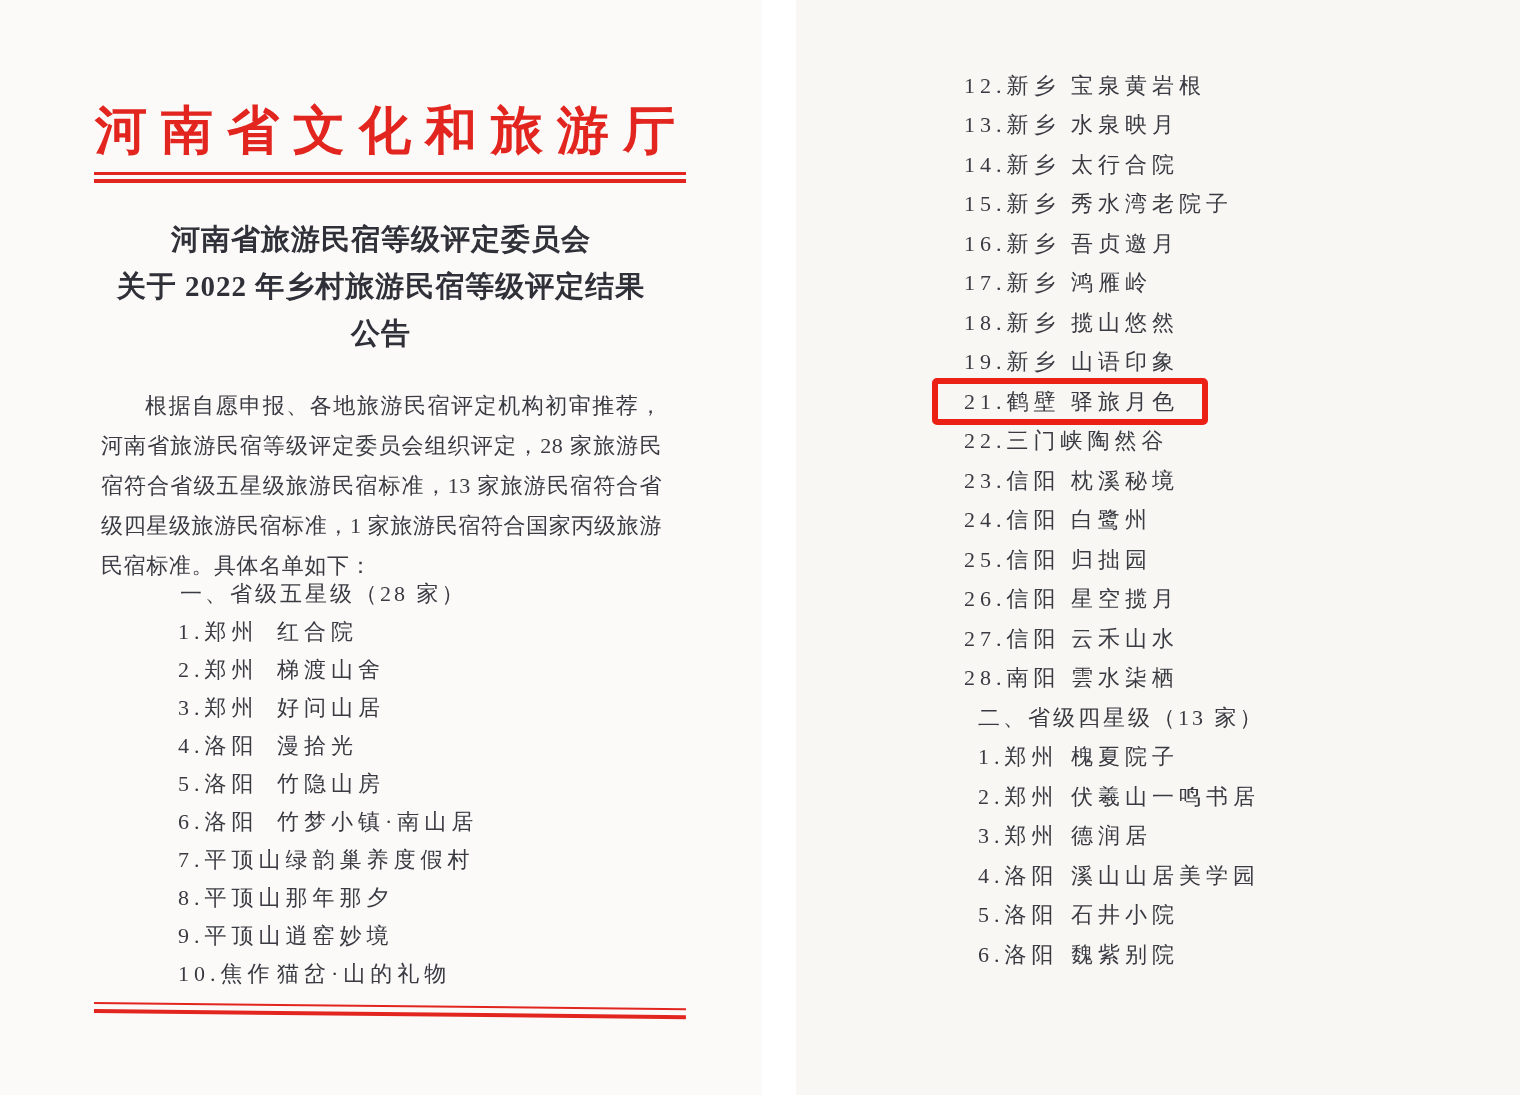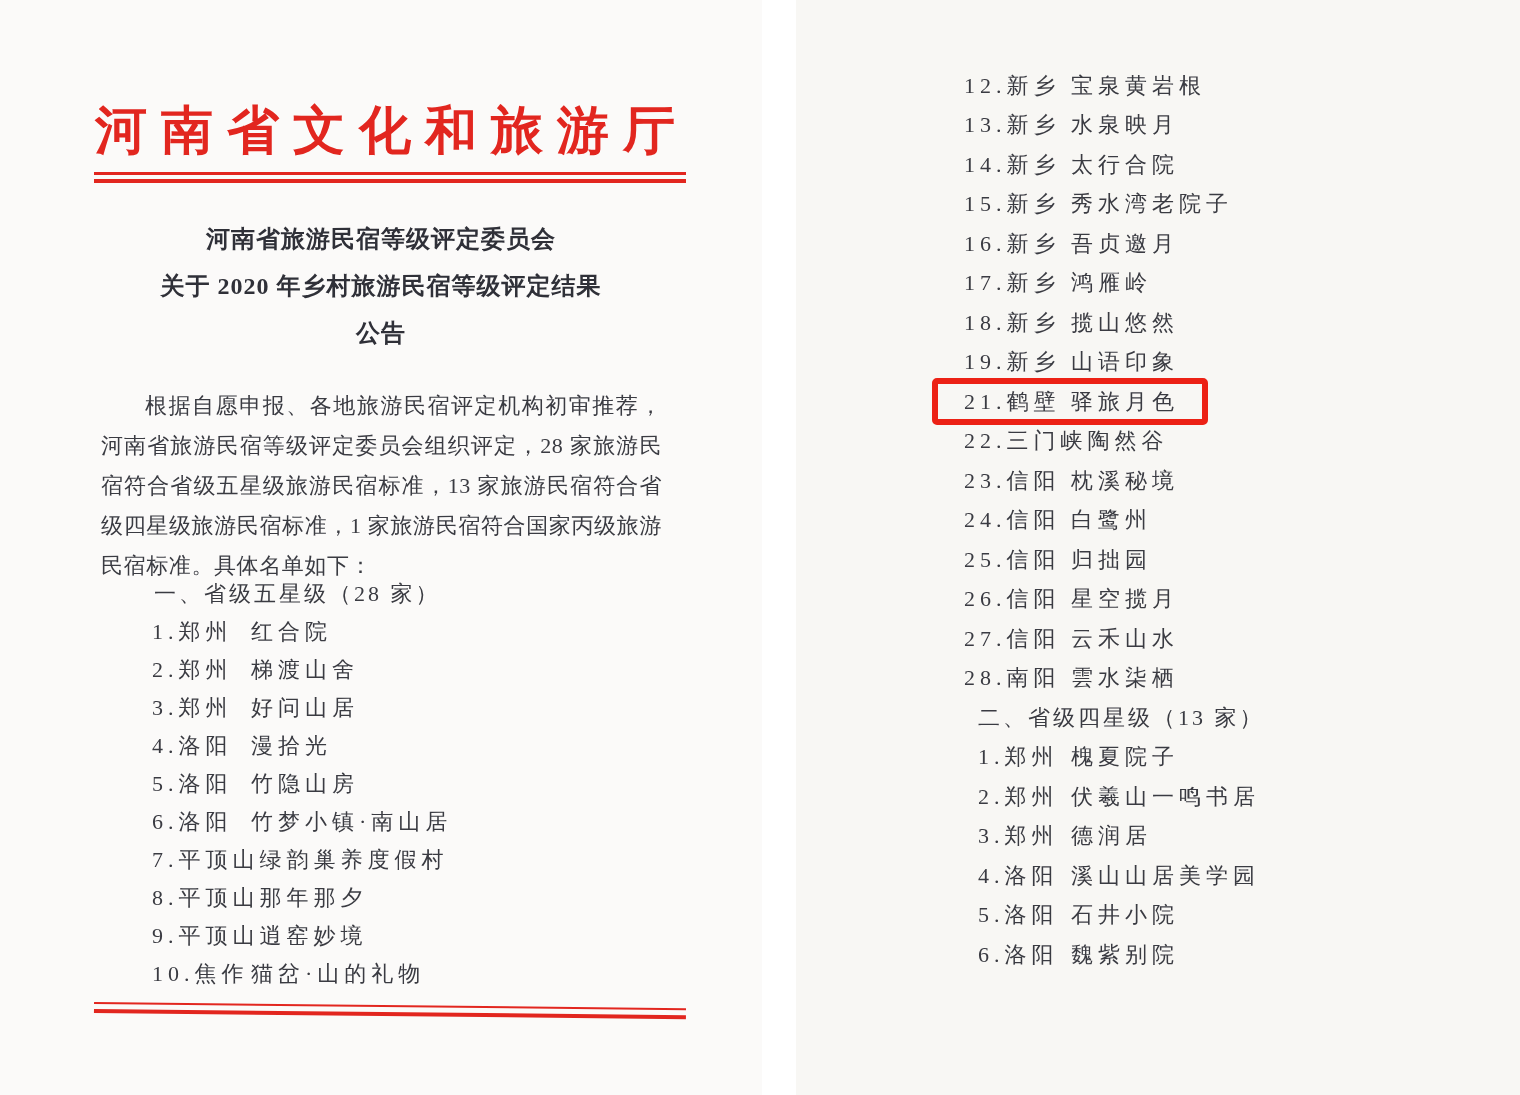--- a/index.html
+++ b/index.html
@@ -37,40 +37,40 @@
   }
   .letterhead-rule {
     position: absolute; top: 172px; left: 94px; width: 592px;
     height: 11px;
     border-top: 3px solid var(--accent_red);
     border-bottom: 4px solid var(--accent_red);
   }
   .doc-title {
     position: absolute; top: 216px; left: 50px; width: 662px;
     text-align: center;
-    font-size: 24px; font-weight: bold;
+    font-size: 29px; font-weight: bold;
     line-height: 47px;
     letter-spacing: 1px;
     color: #2f3038;
   }
   .intro {
     position: absolute; top: 386px; left: 101px; width: 561px;
     font-size: 22px; line-height: 40px;
     letter-spacing: 0.6px;
     text-indent: 2em;
     text-align: justify;
     color: var(--ink);
     font-family: Liberation Serif, serif;
   }
   .list {
     position: absolute;
     font-size: 22px;
     color: var(--ink);
   }
-  .list-left { top: 575px; left: 152px; width: 540px; }
+  .list-left { top: 575px; left: 178px; width: 540px; }
   .list-right { top: 66px; left: 168px; width: 520px; }
 
   .row, .row-heading {
     display: flex; align-items: center;
     letter-spacing: 5px;
     white-space: nowrap;
     position: relative;
   }
   .list-left .row, .list-left .row-heading { height: 38px; }
   .list-right .row, .list-right .row-heading { height: 39.5px; }
@@ -107,21 +107,21 @@
 <body>
 
 <div class="stage">
 
   <div class="page page-left">
     <div class="letterhead">河南省文化和旅游厅</div>
     <div class="letterhead-rule"></div>
 
     <div class="doc-title">
       <div>河南省旅游民宿等级评定委员会</div>
-      <div>关于 2020 年乡村旅游民宿等级评定结果</div>
+      <div>关于 2022 年乡村旅游民宿等级评定结果</div>
       <div>公告</div>
     </div>
 
     <div class="intro">根据自愿申报、各地旅游民宿评定机构初审推荐，河南省旅游民宿等级评定委员会组织评定，28 家旅游民宿符合省级五星级旅游民宿标准，13 家旅游民宿符合省级四星级旅游民宿标准，1 家旅游民宿符合国家丙级旅游民宿标准。具体名单如下：</div>
 
     <div class="list list-left">
       <div class="row-heading">一、省级五星级（28 家）</div>
       <div class="list-5">
 
           <div class="row">

